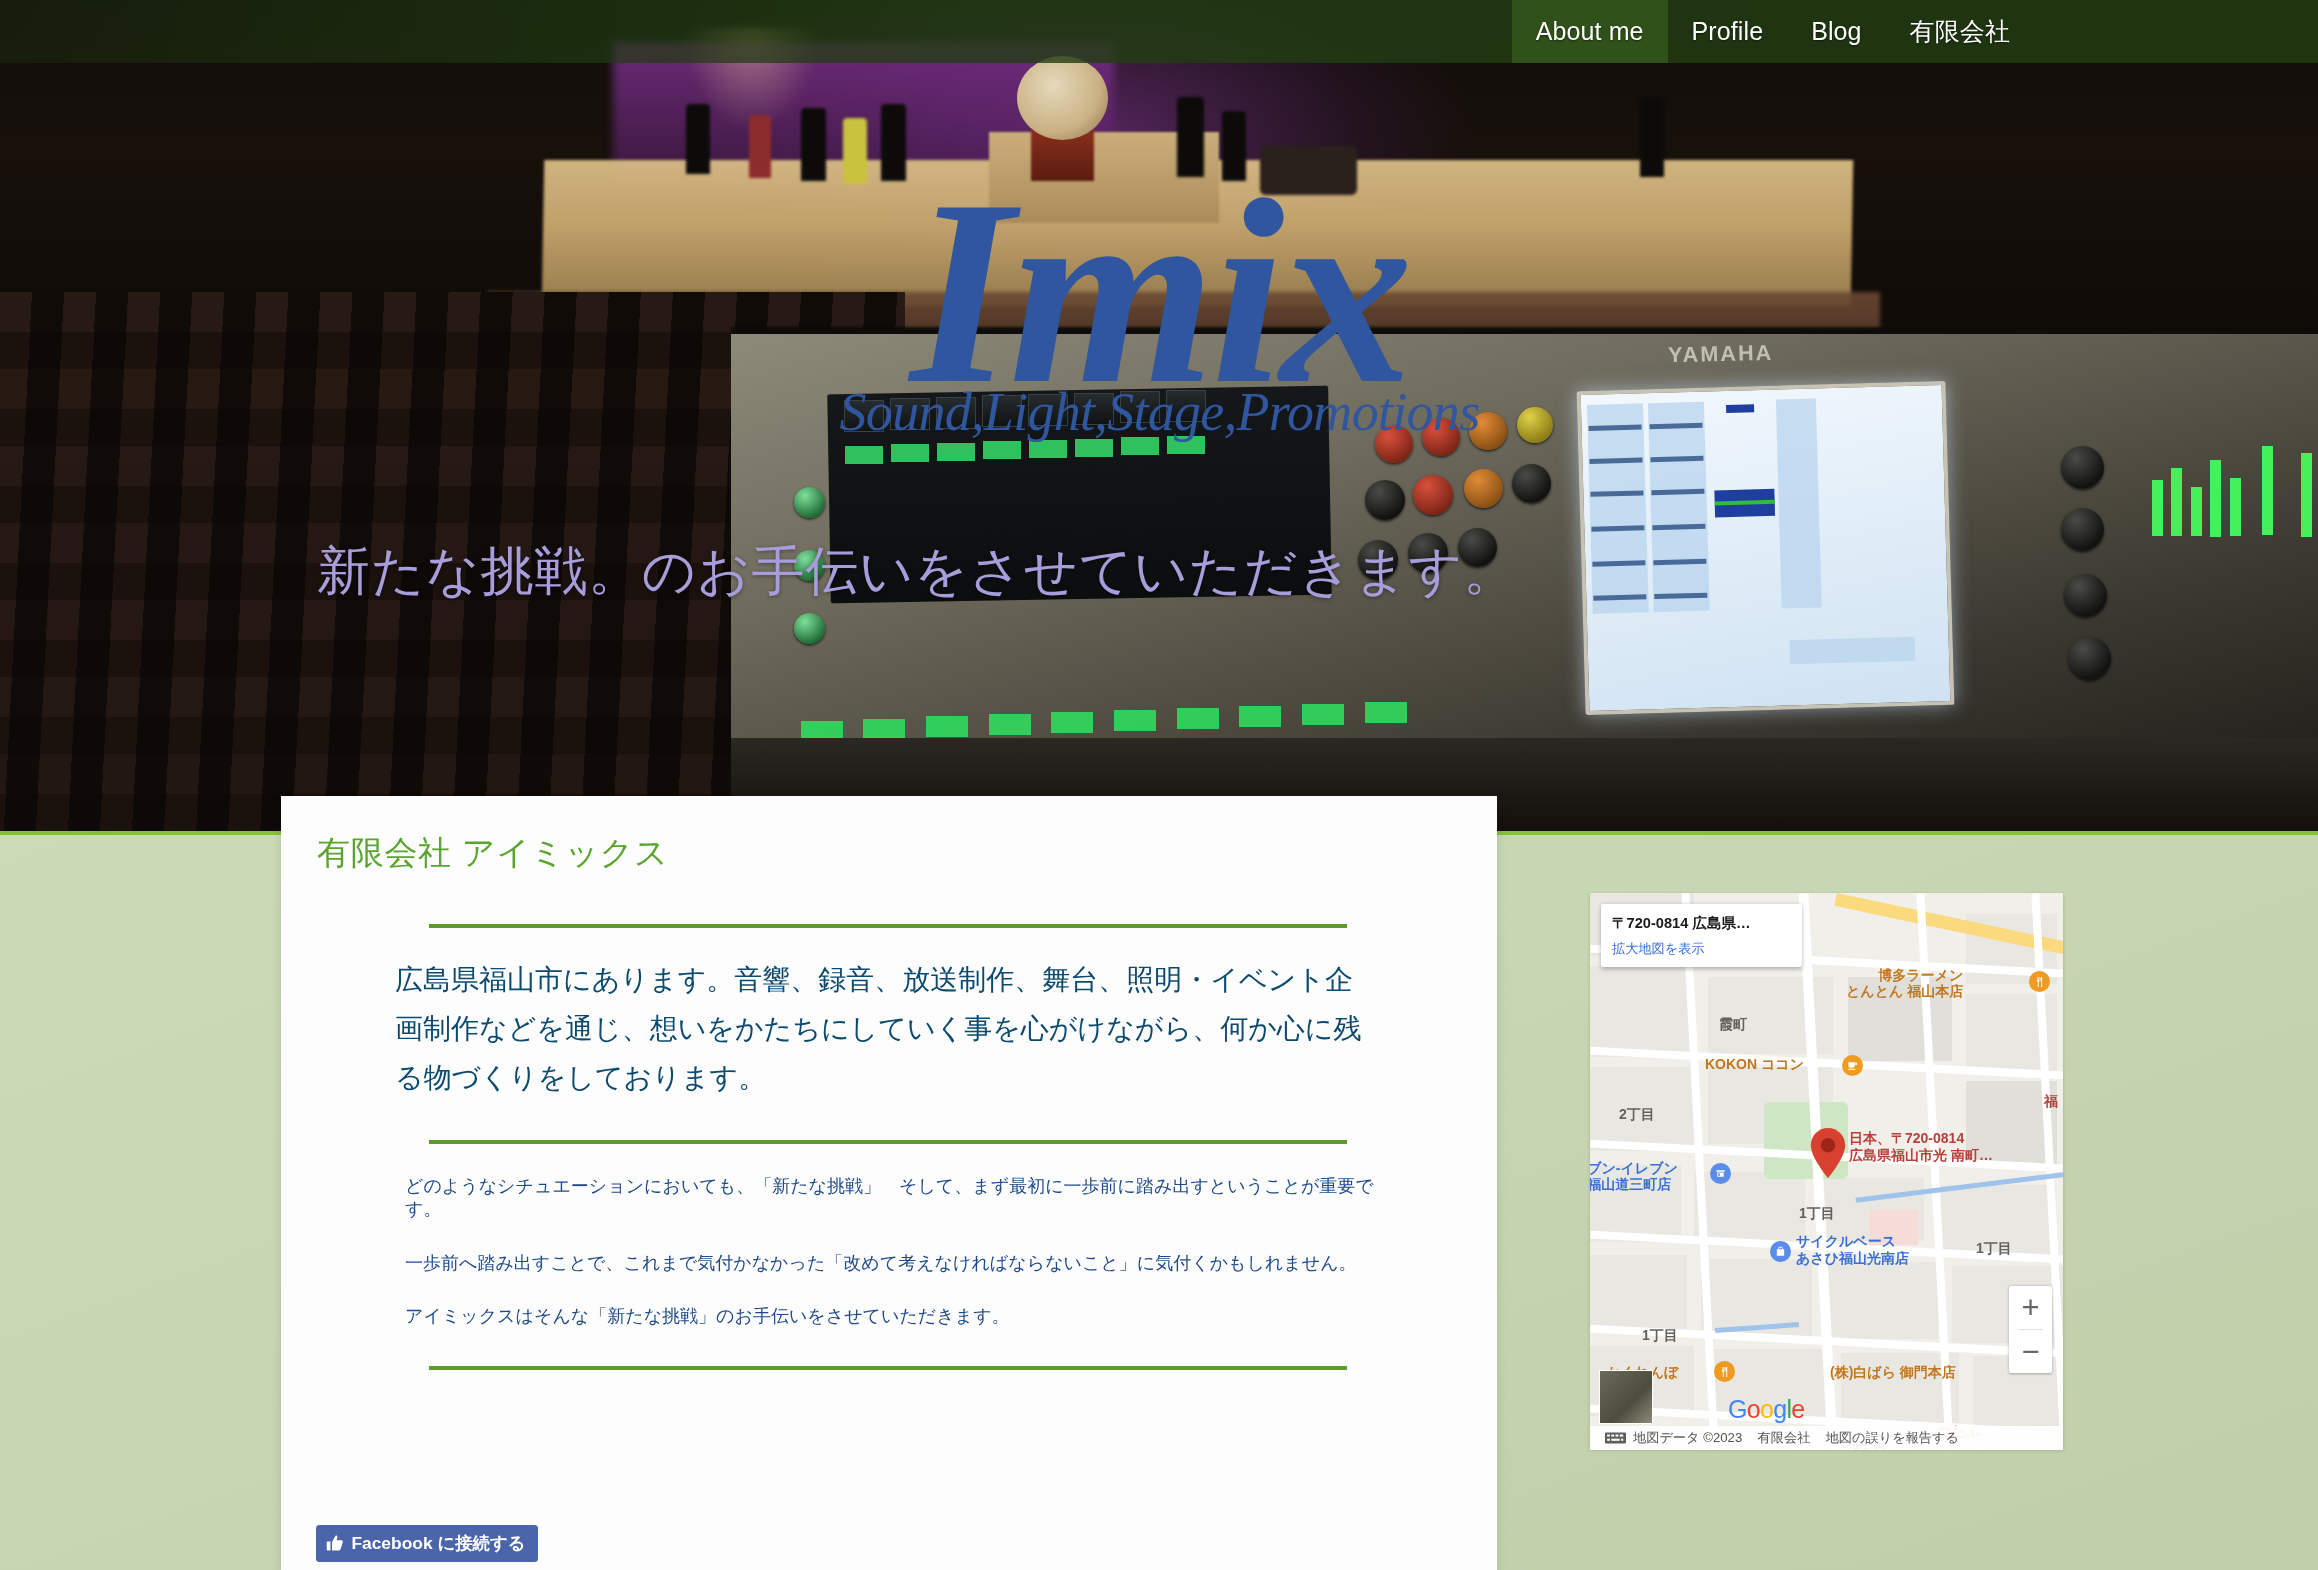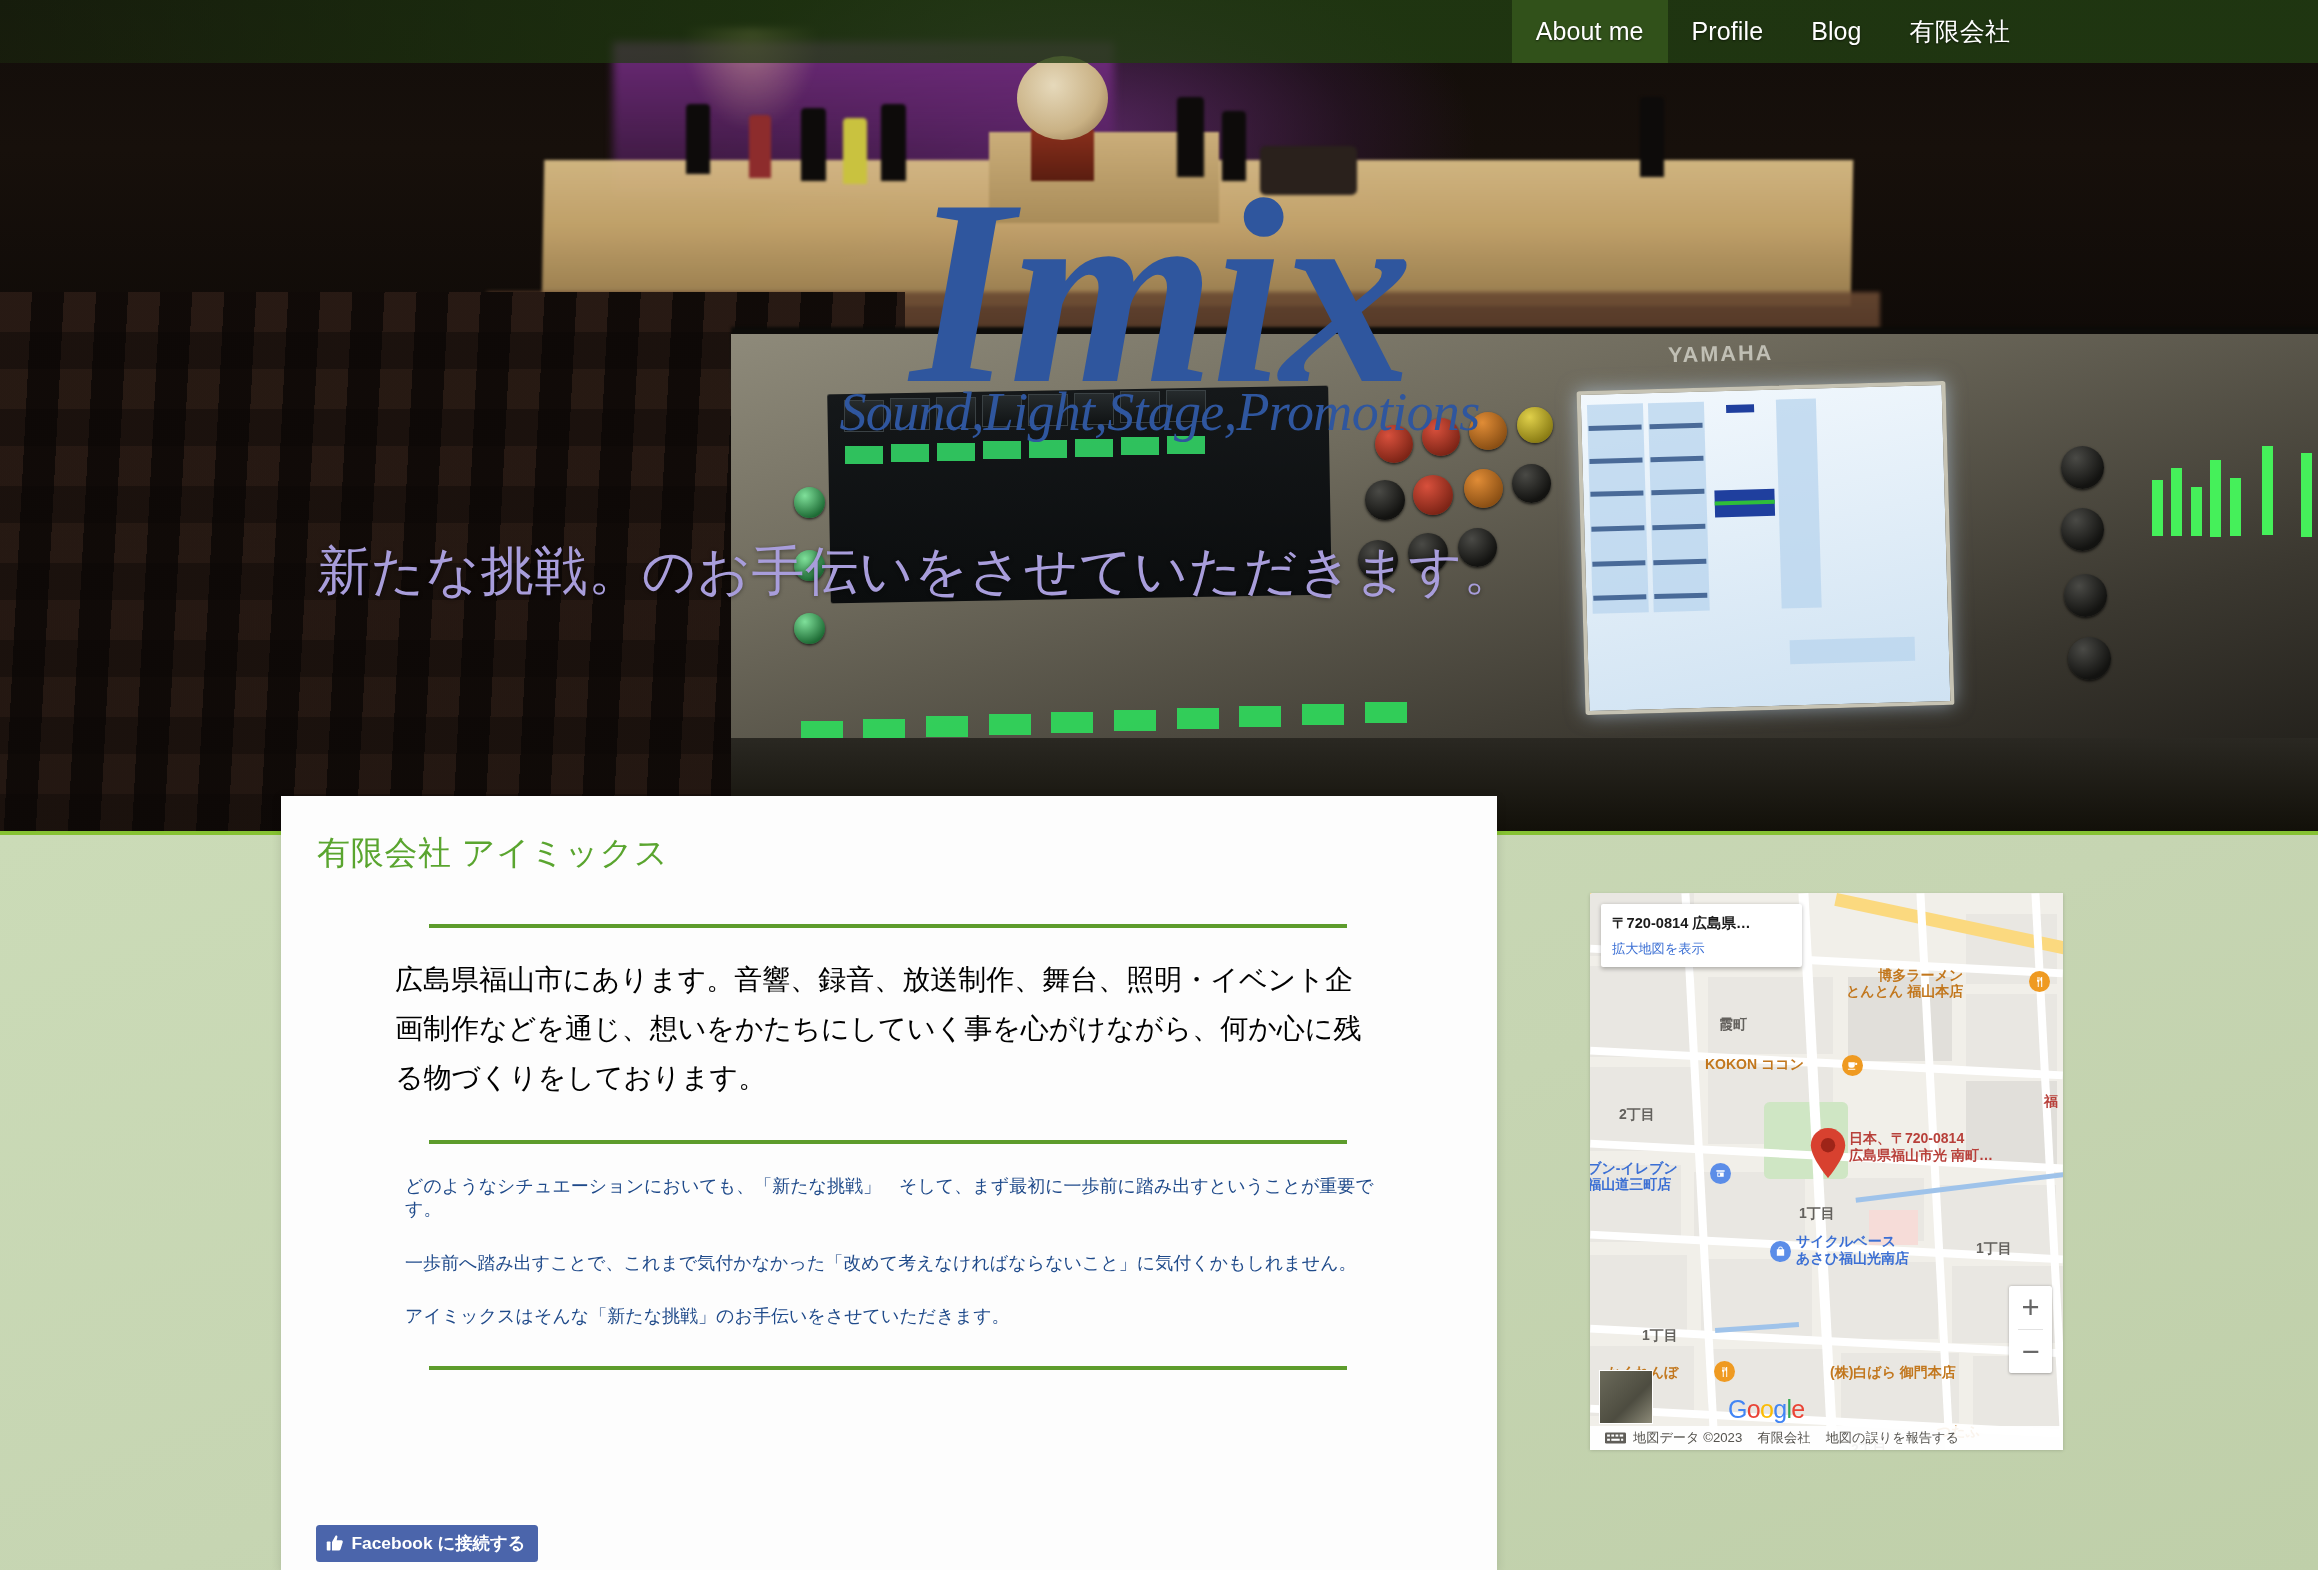--- a/index.html
+++ b/index.html
@@ -214,21 +214,21 @@
   .divider {
     position:absolute; left:148px; width:918px; height:4.2px;
     background:#5d9c2c;
   }
   .div1 { top:128px; }
   .div2 { top:344px; }
   .div3 { top:570px; }
 
   .card-para {
     position:absolute; left:114px; top:159px; width:975px;
-    font-size:28px; line-height:1.75; color:#000000;
+    font-size:28px; line-height:1.75; color:#0c4a6e;
   }
   .small-block {
     position:absolute; left:124px; top:379px; width:989px;
   }
   .small-line {
     font-size:18px; line-height:1.3; color:#1f4a8a; margin-bottom:30px;
   }
 
   .fb-button {
     position:absolute; left:35px; top:729px;

